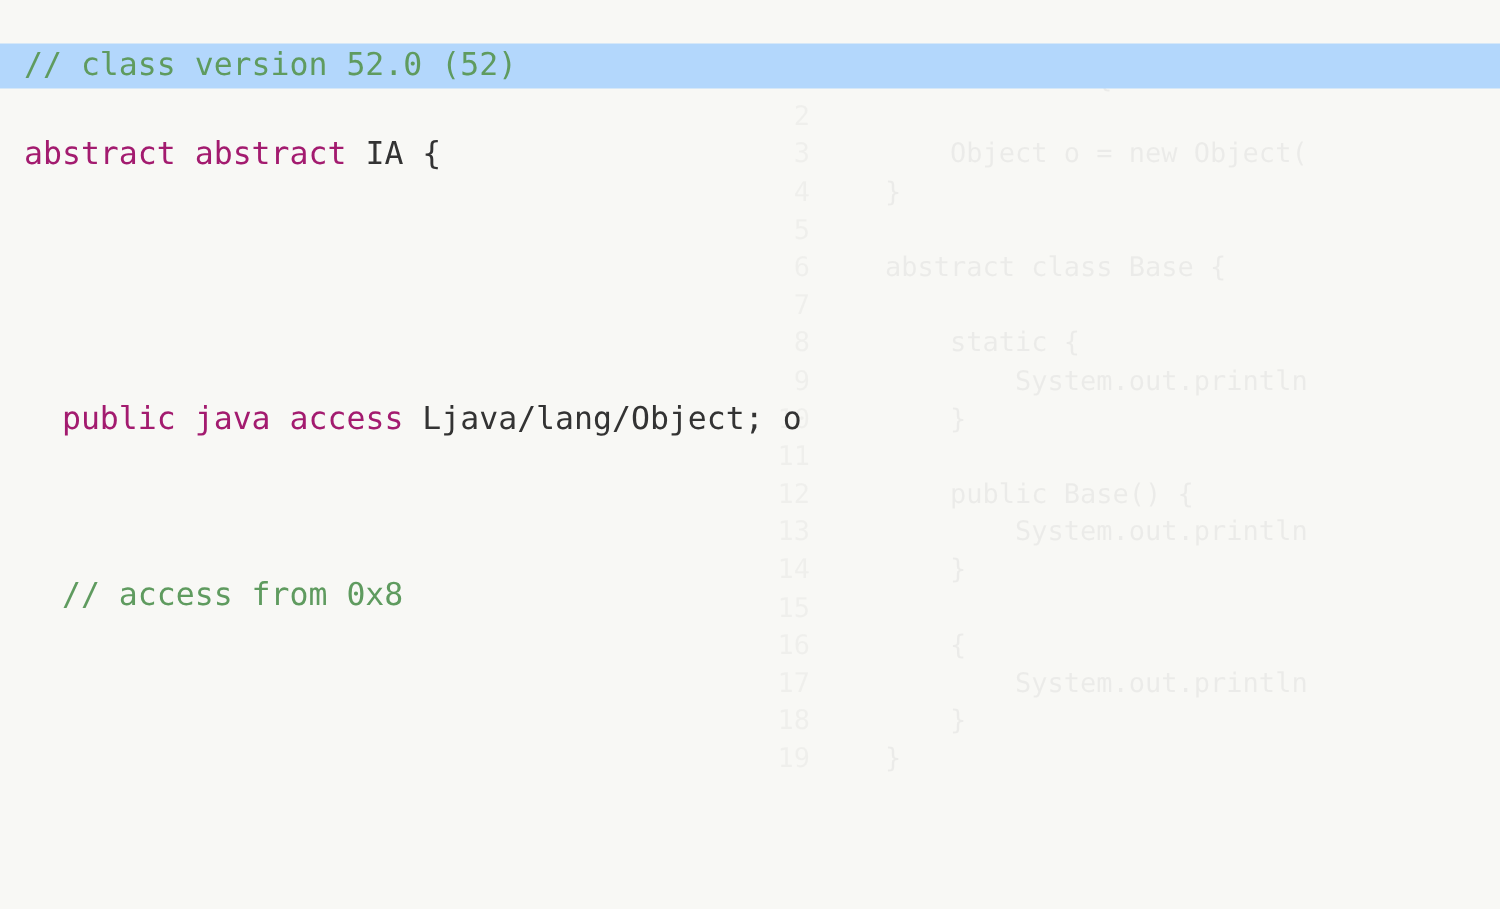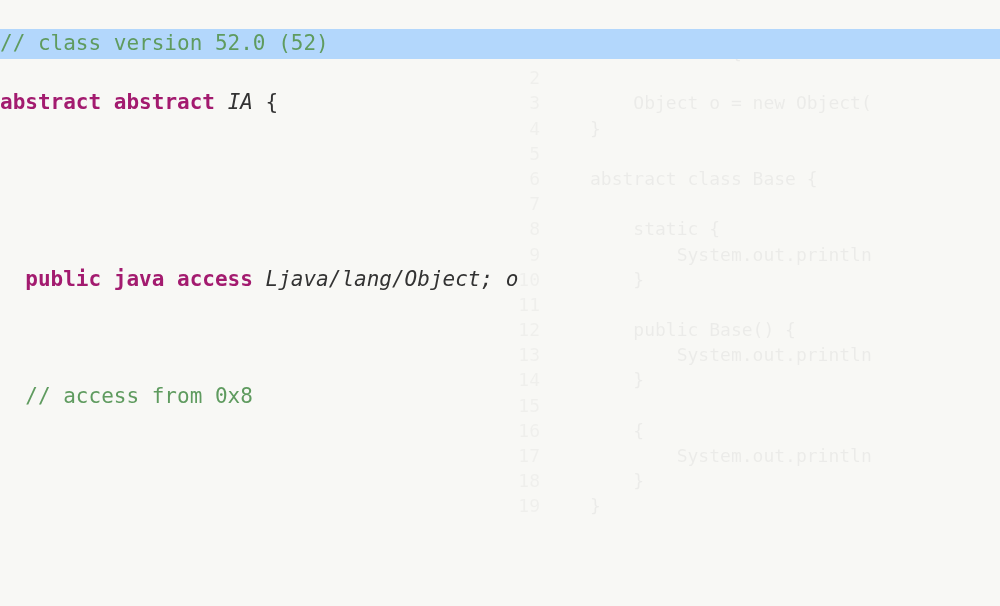--- a/index.html
+++ b/index.html
@@ -15,28 +15,28 @@
       overflow: hidden;
       position: relative;
     }
     .code-pane {
       white-space: pre;
       position: relative;
       z-index: 2;
     }
     .line {
       display: block;
-      padding-left: 0;
+      padding-left: 16px;
     }
     .line.highlighted {
       background: #b3d7fc;
     }
     .comment { color: #5f9b5f; }
-    .kw { color: #a31b6f; font-weight: bold; margin-top: 46px; }
-    .ident { color: #333; font-style: italic; }
+    .kw { color: #a31b6f; font-weight: normal; margin-top: 46px; }
+    .ident { color: #333; }
     .brace { color: #333; }
     .ghost {
       position: absolute;
       top: 0;
       left: 0;
       width: 1000px;
       height: 606px;
       z-index: 1;
       opacity: 0.07;
       font-size: 18px;

